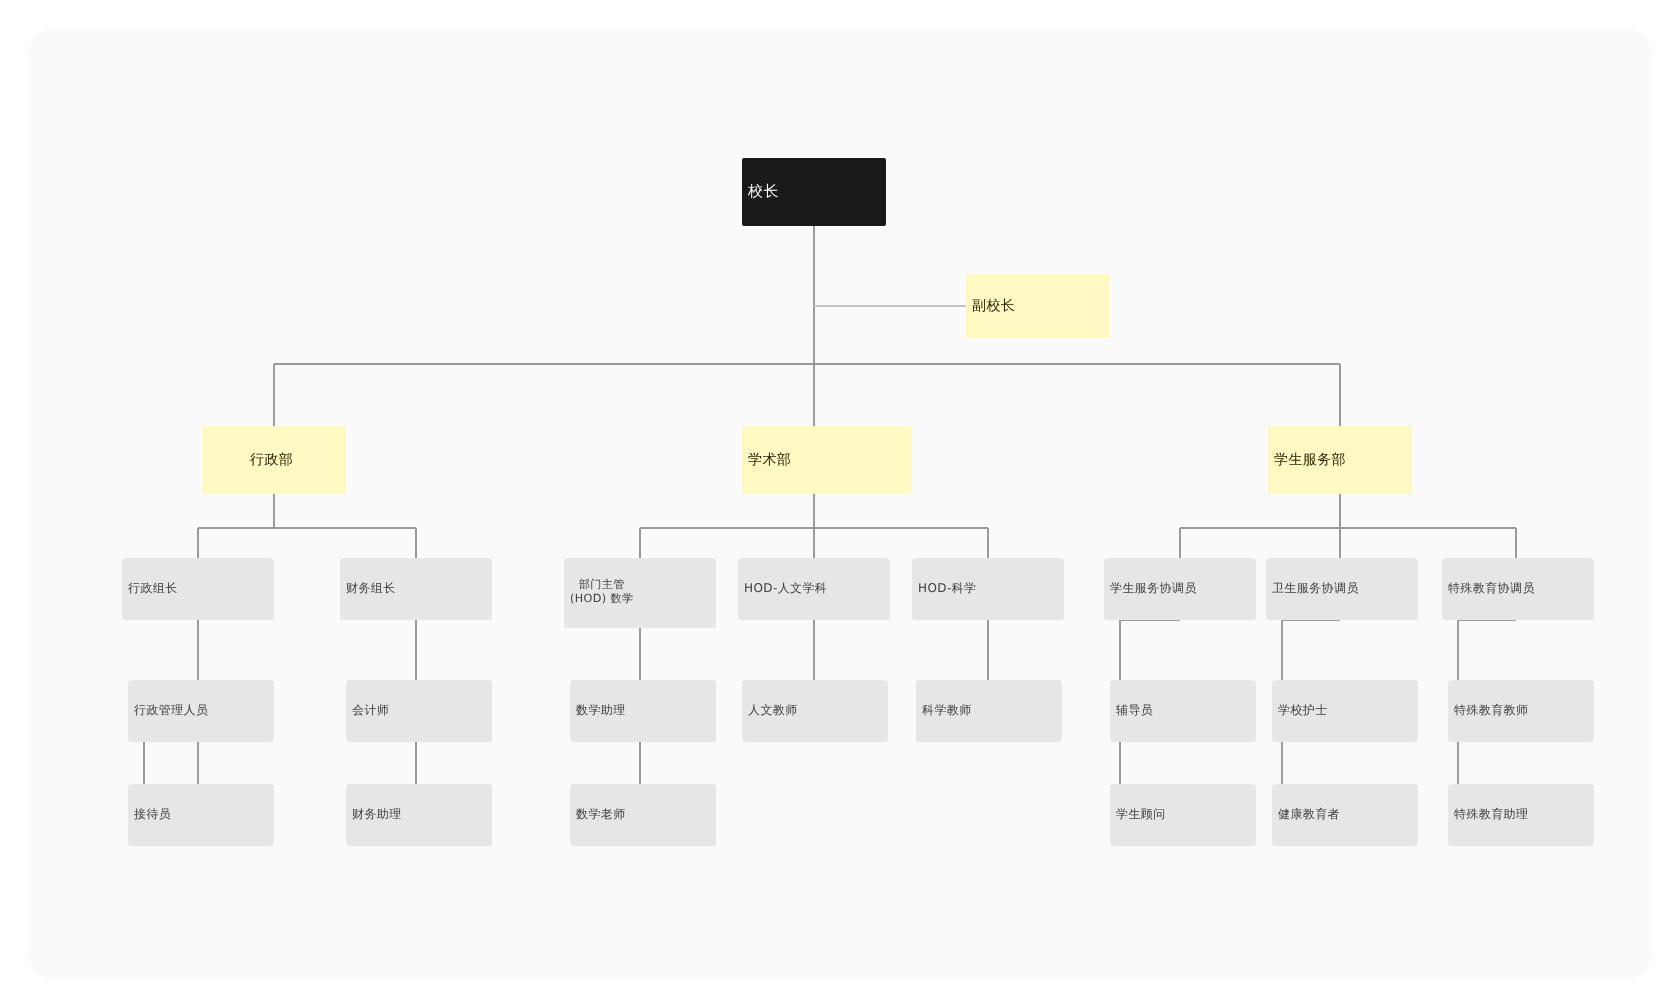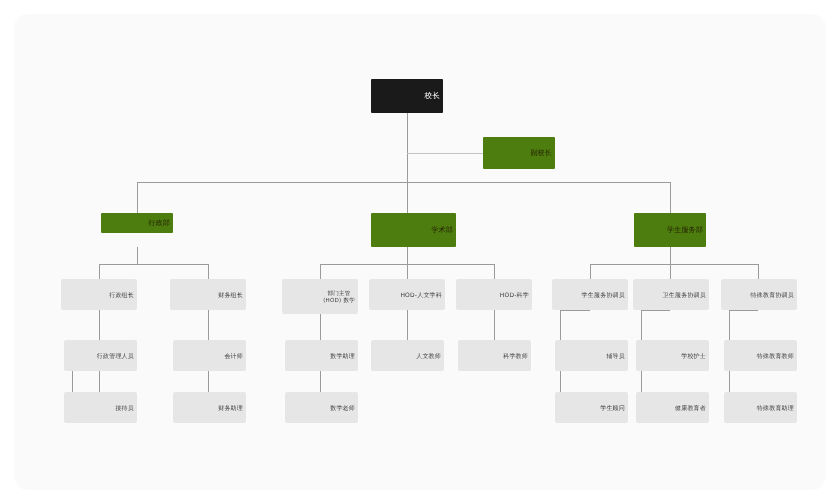--- a/index.html
+++ b/index.html
@@ -37,21 +37,21 @@
     width: 840px;
     height: 504px;
     pointer-events: none;
   }
 
   
   .node {
     position: absolute;
     display: flex;
     align-items: center;
-    justify-content: flex-end;
+    justify-content: flex-start;
     text-align: center;
     line-height: 1.25;
     padding: 2px 3px;
     overflow: hidden;
   }
 
   .node-label {
     display: block;
     white-space: pre-line;
     letter-spacing: 0.2px;
@@ -60,21 +60,21 @@
   
   .node.level-root {
     background: #1a1a1a;
     color: #ffffff;
     font-size: 7.5px;
     border-radius: 1px;
   }
 
   
   .node.level-accent {
-    background: #4d7c0f;
+    background: #fef9c3;
     color: #241f00;
     font-size: 7px;
     border-radius: 1px;
   }
 
   
   .node.level-grey {
     background: #e6e6e6;
     color: #3d3d3d;
     font-size: 6px;
@@ -155,21 +155,21 @@
   </svg>
 
   <div class="node level-root" style="left:371px; top:79px; width:72px; height:34px;">
     <span class="node-label">校长</span>
   </div>
 
   <div class="node level-accent" style="left:483px; top:137px; width:72px; height:32px;">
     <span class="node-label">副校长</span>
   </div>
 
-  <div class="node level-accent" style="left:101px; top:213px; width:72px; height:20px;padding-left:24px;">
+  <div class="node level-accent" style="left:101px; top:213px; width:72px; height:34px;padding-left:24px;">
     <span class="node-label">行政部</span>
   </div>
 
   <div class="node level-accent" style="left:371px; top:213px; width:85px; height:34px;">
     <span class="node-label">学术部</span>
   </div>
 
   <div class="node level-accent" style="left:634px; top:213px; width:72px; height:34px;">
     <span class="node-label">学生服务部</span>
   </div>

